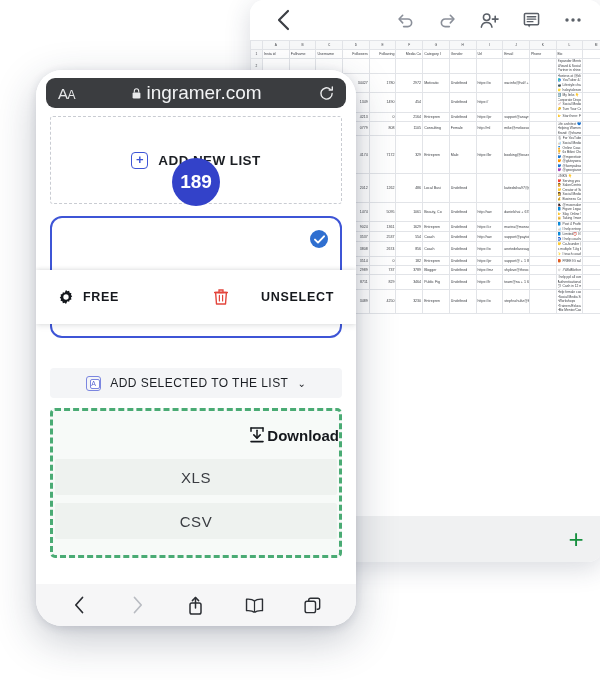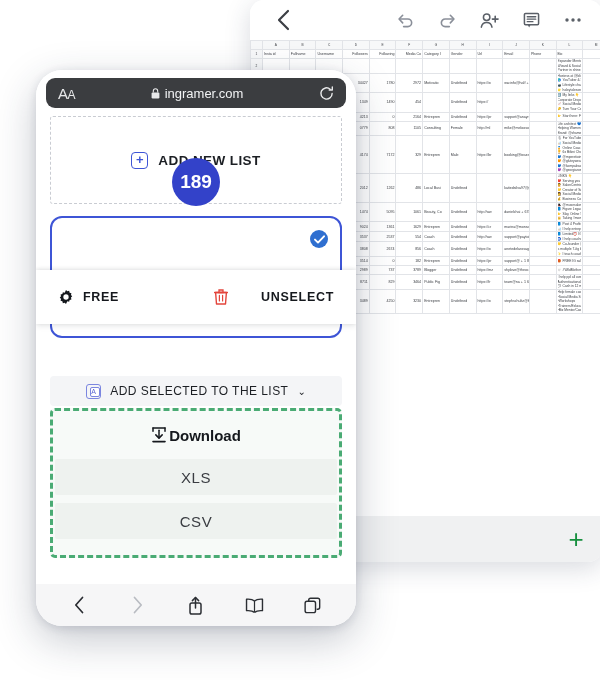--- a/index.html
+++ b/index.html
@@ -68,21 +68,21 @@
   .phone-topfill{position:absolute;left:0;top:0;right:0;height:42px;background:#fff;}
   .urlbar{
     position:absolute;left:10px;top:8px;width:300px;height:30px;
     background:#3b3d40;border-radius:9px;display:flex;align-items:center;
     padding:0 12px;box-sizing:border-box;text-align:right;
   }
   .aa{color:#e8e9ea;font-size:12px;letter-spacing:-.5px;}
   .aa b{font-size:15px;font-weight:400;}
   .url-mid{flex:1;display:flex;align-items:center;justify-content:center;gap:5px;}
   .lock{color:#e8e9ea;font-size:10px;}
-  .url-txt{color:#f2f3f4;font-size:13px;}
+  .url-txt{color:#f2f3f4;font-size:19px;}
   .reload{color:#e8e9ea;font-size:14px;}
 
   .page{position:absolute;left:0;top:42px;right:0;bottom:42px;background:#fff;overflow:hidden;}
 
   .dash-box{
     position:absolute;left:14px;top:4px;width:292px;height:88px;
     border:1px dashed #c9ccd2;border-radius:3px;box-sizing:border-box;
     display:flex;align-items:center;justify-content:center;
   }
   .addlist{display:flex;align-items:center;gap:10px;}
@@ -120,21 +120,21 @@
     display:flex;align-items:center;z-index:5;
   }
   .act{display:flex;align-items:center;gap:9px;}
   .act.left{margin-left:22px;}
   .act.right{margin-left:auto;margin-right:22px;gap:33px;}
   .act-lbl{font-size:12.5px;font-weight:700;color:#15181d;letter-spacing:.7px;}
   .gear{color:#15181d;font-size:16px;display:flex;}
   .trash{color:#e3453c;font-size:15px;display:flex;}
 
   .addsel{
-    position:absolute;left:14px;top:264px;width:292px;height:30px;
+    position:absolute;left:14px;top:256px;width:292px;height:30px;
     background:#f4f5f7;border-radius:4px;display:flex;align-items:center;
     justify-content:center;gap:9px;box-sizing:border-box;
   }
   .addsel-ic{
     width:15px;height:15px;border:1.4px solid #7b86e0;border-radius:3px;
     color:#7b86e0;font-size:8px;display:flex;align-items:center;justify-content:center;
     box-sizing:border-box;position:relative;
   }
   .addsel-ic:before{
     content:"";position:absolute;left:3px;top:2px;width:8px;height:8px;
@@ -142,21 +142,21 @@
   }
   .addsel-ic i{position:relative;z-index:2;font-style:normal;font-size:7px;color:#5b67cf;}
   .addsel-lbl{font-size:12px;font-weight:500;color:#1c1f24;letter-spacing:.45px;}
   .caret-dn{font-size:10px;color:#1c1f24;}
 
   .dl-box{
     position:absolute;left:14px;top:296px;width:292px;height:150px;
     border:3px dashed #4aab74;border-radius:5px;box-sizing:border-box;
     background:#f7faf8;overflow:hidden;
   }
-  .dl-head{height:48px;display:flex;align-items:center;justify-content:center;gap:2px;}
+  .dl-head{height:48px;display:flex;align-items:center;justify-content:flex-end;gap:2px;}
   .dl-ic{font-size:16px;color:#15181d;display:flex;}
   .dl-lbl{font-size:15px;font-weight:700;color:#15181d;}
   .dl-opt{
     height:36px;display:flex;align-items:center;justify-content:center;
     background:#eef2ef;color:#3a3d42;font-size:15px;letter-spacing:.6px;
     margin:0 2px 8px 2px;border-radius:2px;
   }
 
   .phone-bottom{
     position:absolute;left:0;right:0;bottom:0;height:42px;background:#f6f6f7;

